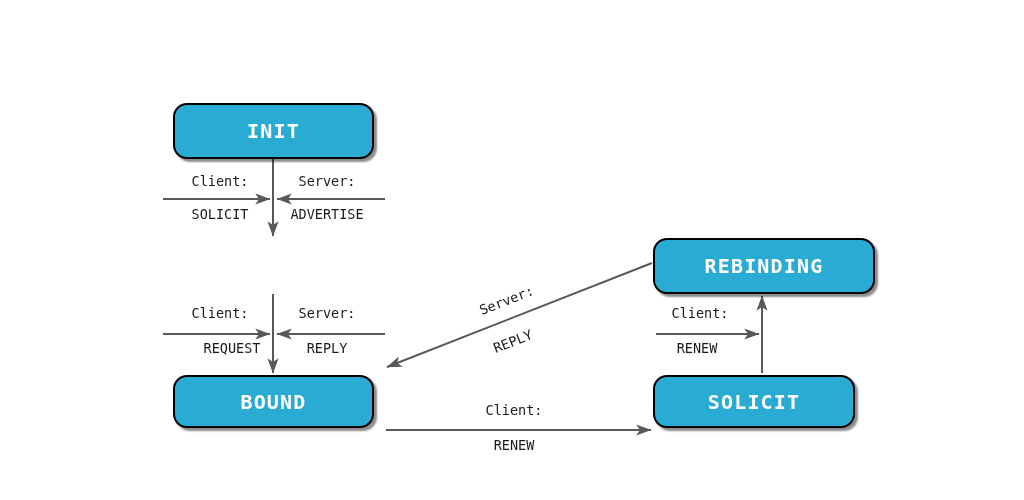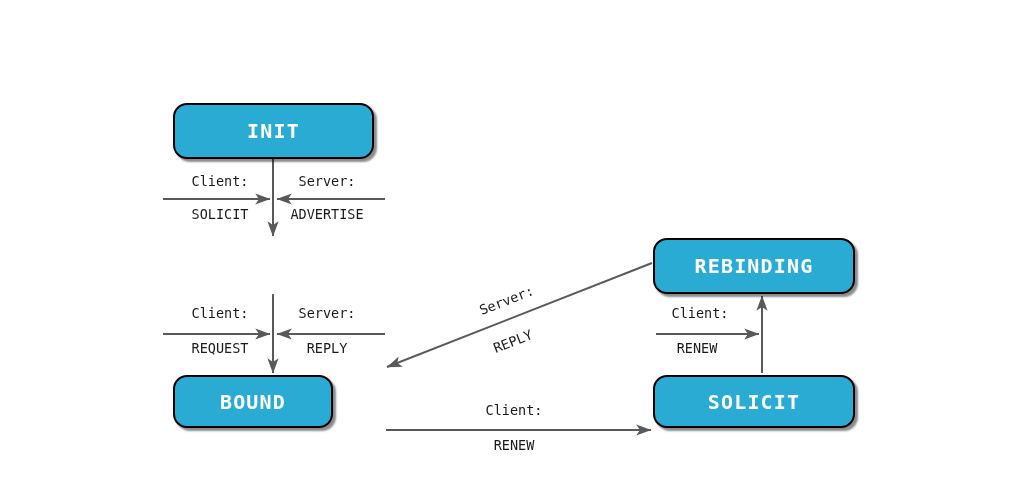--- a/index.html
+++ b/index.html
@@ -109,39 +109,39 @@
     <line class="conn" x1="762" y1="373" x2="762" y2="296" marker-end="url(#arrowhead)"></line>
 
     <line class="conn" x1="656" y1="334" x2="759" y2="334" marker-end="url(#arrowhead)"></line>
   </svg>
 
   <div class="state-box" style="left:173px; top:103px; width:201px; height:56px;">
     <span class="state-label">INIT</span>
   </div>
 
 
-  <div class="state-box" style="left:173px; top:375px; width:160px; height:53px;">
+  <div class="state-box" style="left:173px; top:375px; width:201px; height:53px;">
     <span class="state-label">BOUND</span>
   </div>
 
-  <div class="state-box" style="left:653px; top:238px; width:202px; height:56px;">
+  <div class="state-box" style="left:653px; top:238px; width:222px; height:56px;">
     <span class="state-label">REBINDING</span>
   </div>
 
   <div class="state-box" style="left:653px; top:375px; width:202px; height:53px;">
     <span class="state-label">SOLICIT</span>
   </div>
 
   <span class="edge-label center" style="left:220px; top:173px;">Client:</span>
   <span class="edge-label center" style="left:220px; top:206px;text-align:center;">SOLICIT</span>
   <span class="edge-label center" style="left:327px; top:173px;">Server:</span>
   <span class="edge-label center" style="left:327px; top:206px;">ADVERTISE</span>
 
   <span class="edge-label center" style="left:220px; top:305px;">Client:</span>
-  <span class="edge-label center" style="left:220px; top:340px;">REQUEST</span>
+  <span class="edge-label center" style="left:232px; top:340px;">REQUEST</span>
   <span class="edge-label center" style="left:327px; top:305px;">Server:</span>
   <span class="edge-label center" style="left:327px; top:340px;">REPLY</span>
 
   <span class="diag-label" style="left:477px; top:303px; transform: rotate(-21.4deg);">Server:</span>
   <span class="diag-label" style="left:491px; top:341px; transform: rotate(-21.4deg);">REPLY</span>
 
   <span class="edge-label center" style="left:514px; top:402px;">Client:</span>
   <span class="edge-label center" style="left:514px; top:437px;">RENEW</span>
 
   <span class="edge-label center" style="left:700px; top:305px;">Client:</span>

